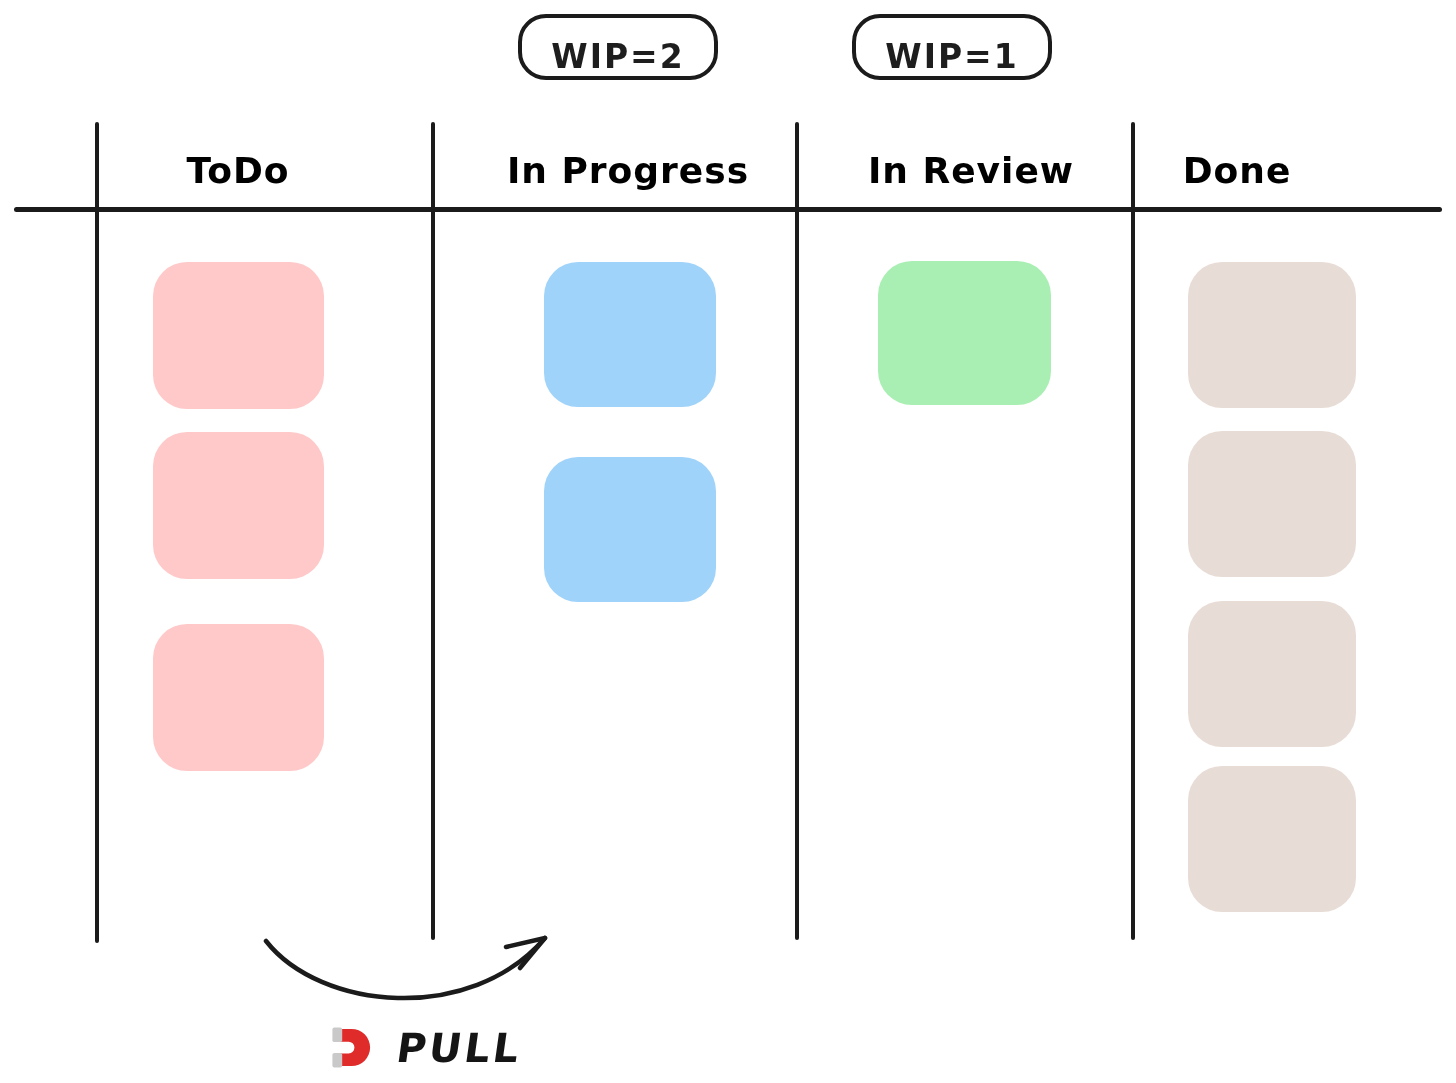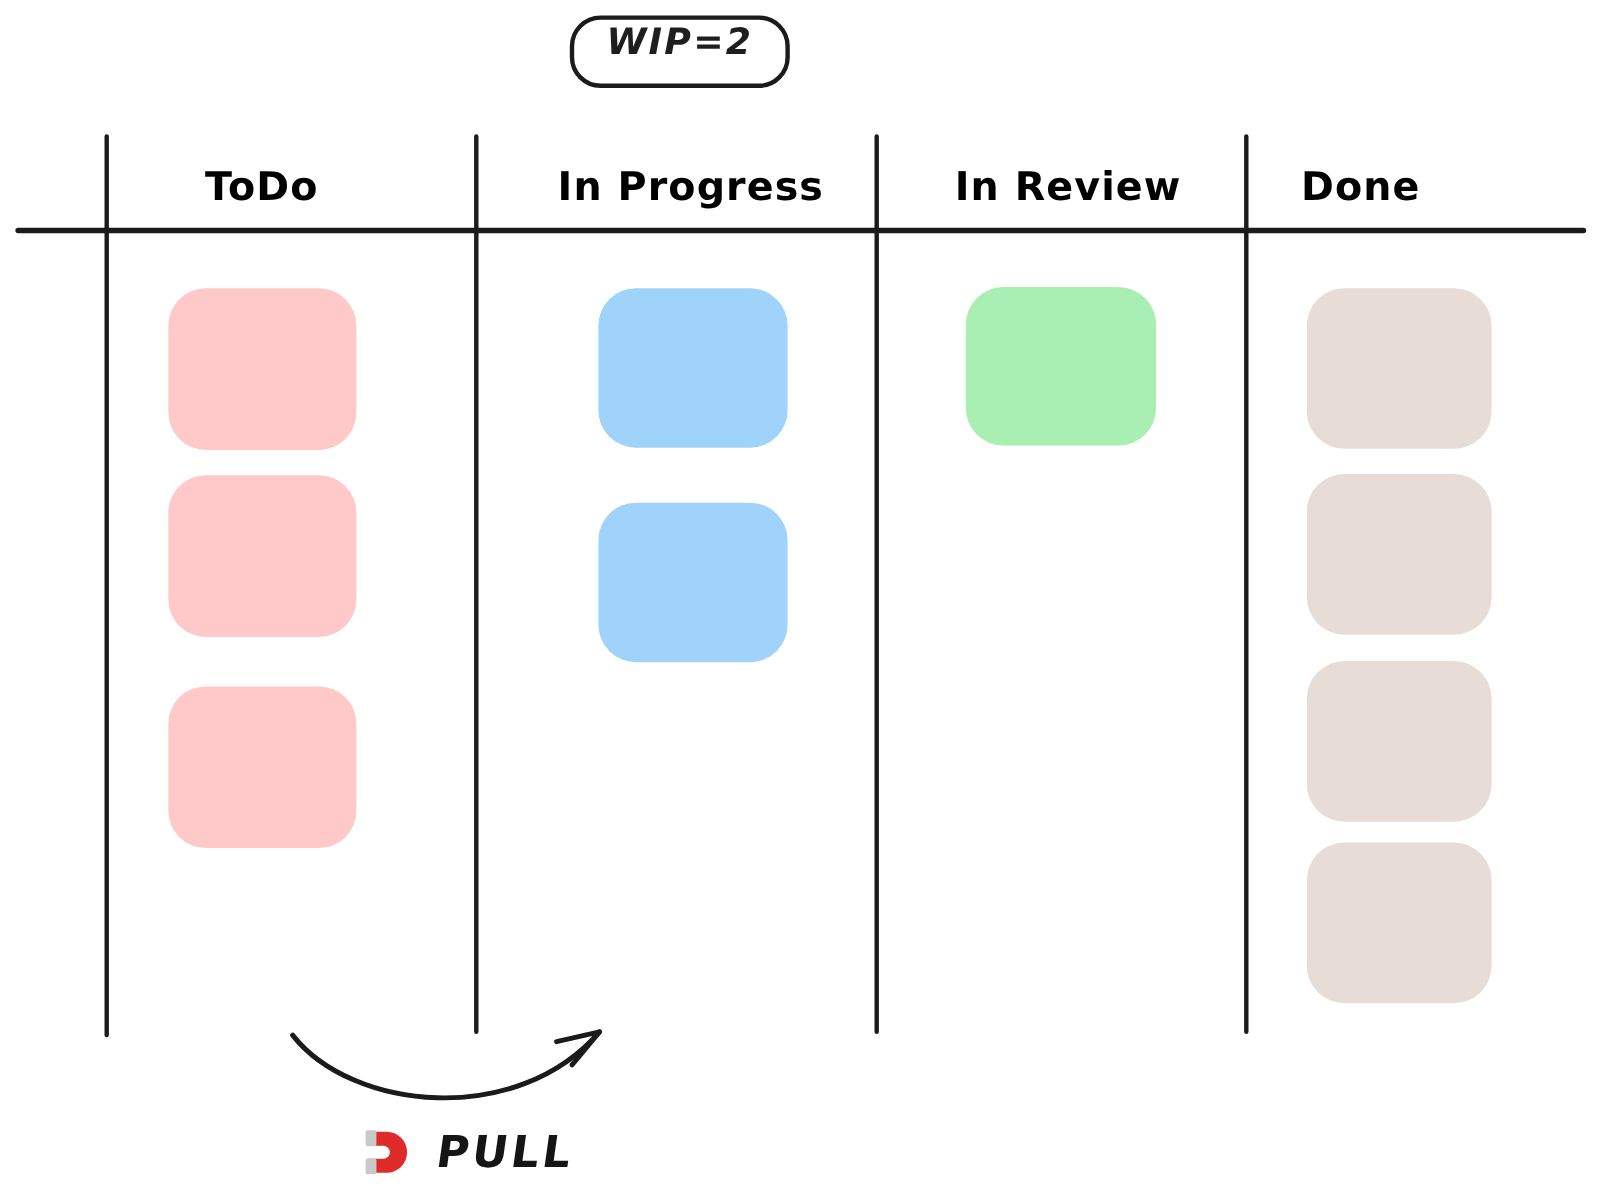--- a/index.html
+++ b/index.html
@@ -56,26 +56,25 @@
   
   .wip-badge {
     position: absolute;
     top: 14px;
     width: 192px;
     height: 58px;
     border: 4px solid #1b1b1b;
     border-radius: 28px;
     background: #ffffff;
     display: flex;
-    align-items: flex-start;
+    align-items: flex-end;
     justify-content: center;
     font-size: 33px;
     font-weight: 700;
     letter-spacing: 2px;
-    font-style: italic;
   }
   .wip-badge.b1 { left: 518px; }
   .wip-badge.b2 { left: 852px; }
   
   .card {
     position: absolute;
     border-radius: 34px;
   }
   
   .arrow-svg {
@@ -103,20 +102,23 @@
   }
   .magnet { width: 47px; height: 47px; }
 </style>
 </head>
 <body>
 
 <div class="board">
 
   <div class="wip-badge b1">
     <span>WIP=2</span>
+  </div>
+  <div class="wip-badge b2">
+    <span>WIP=1</span>
   </div>
 
   <div class="vline v1"></div>
   <div class="vline v2"></div>
   <div class="vline v3"></div>
   <div class="vline v4"></div>
   <div class="hline"></div>
 
   <div class="col-header h1">ToDo</div>
   <div class="col-header h3">In Review</div>

